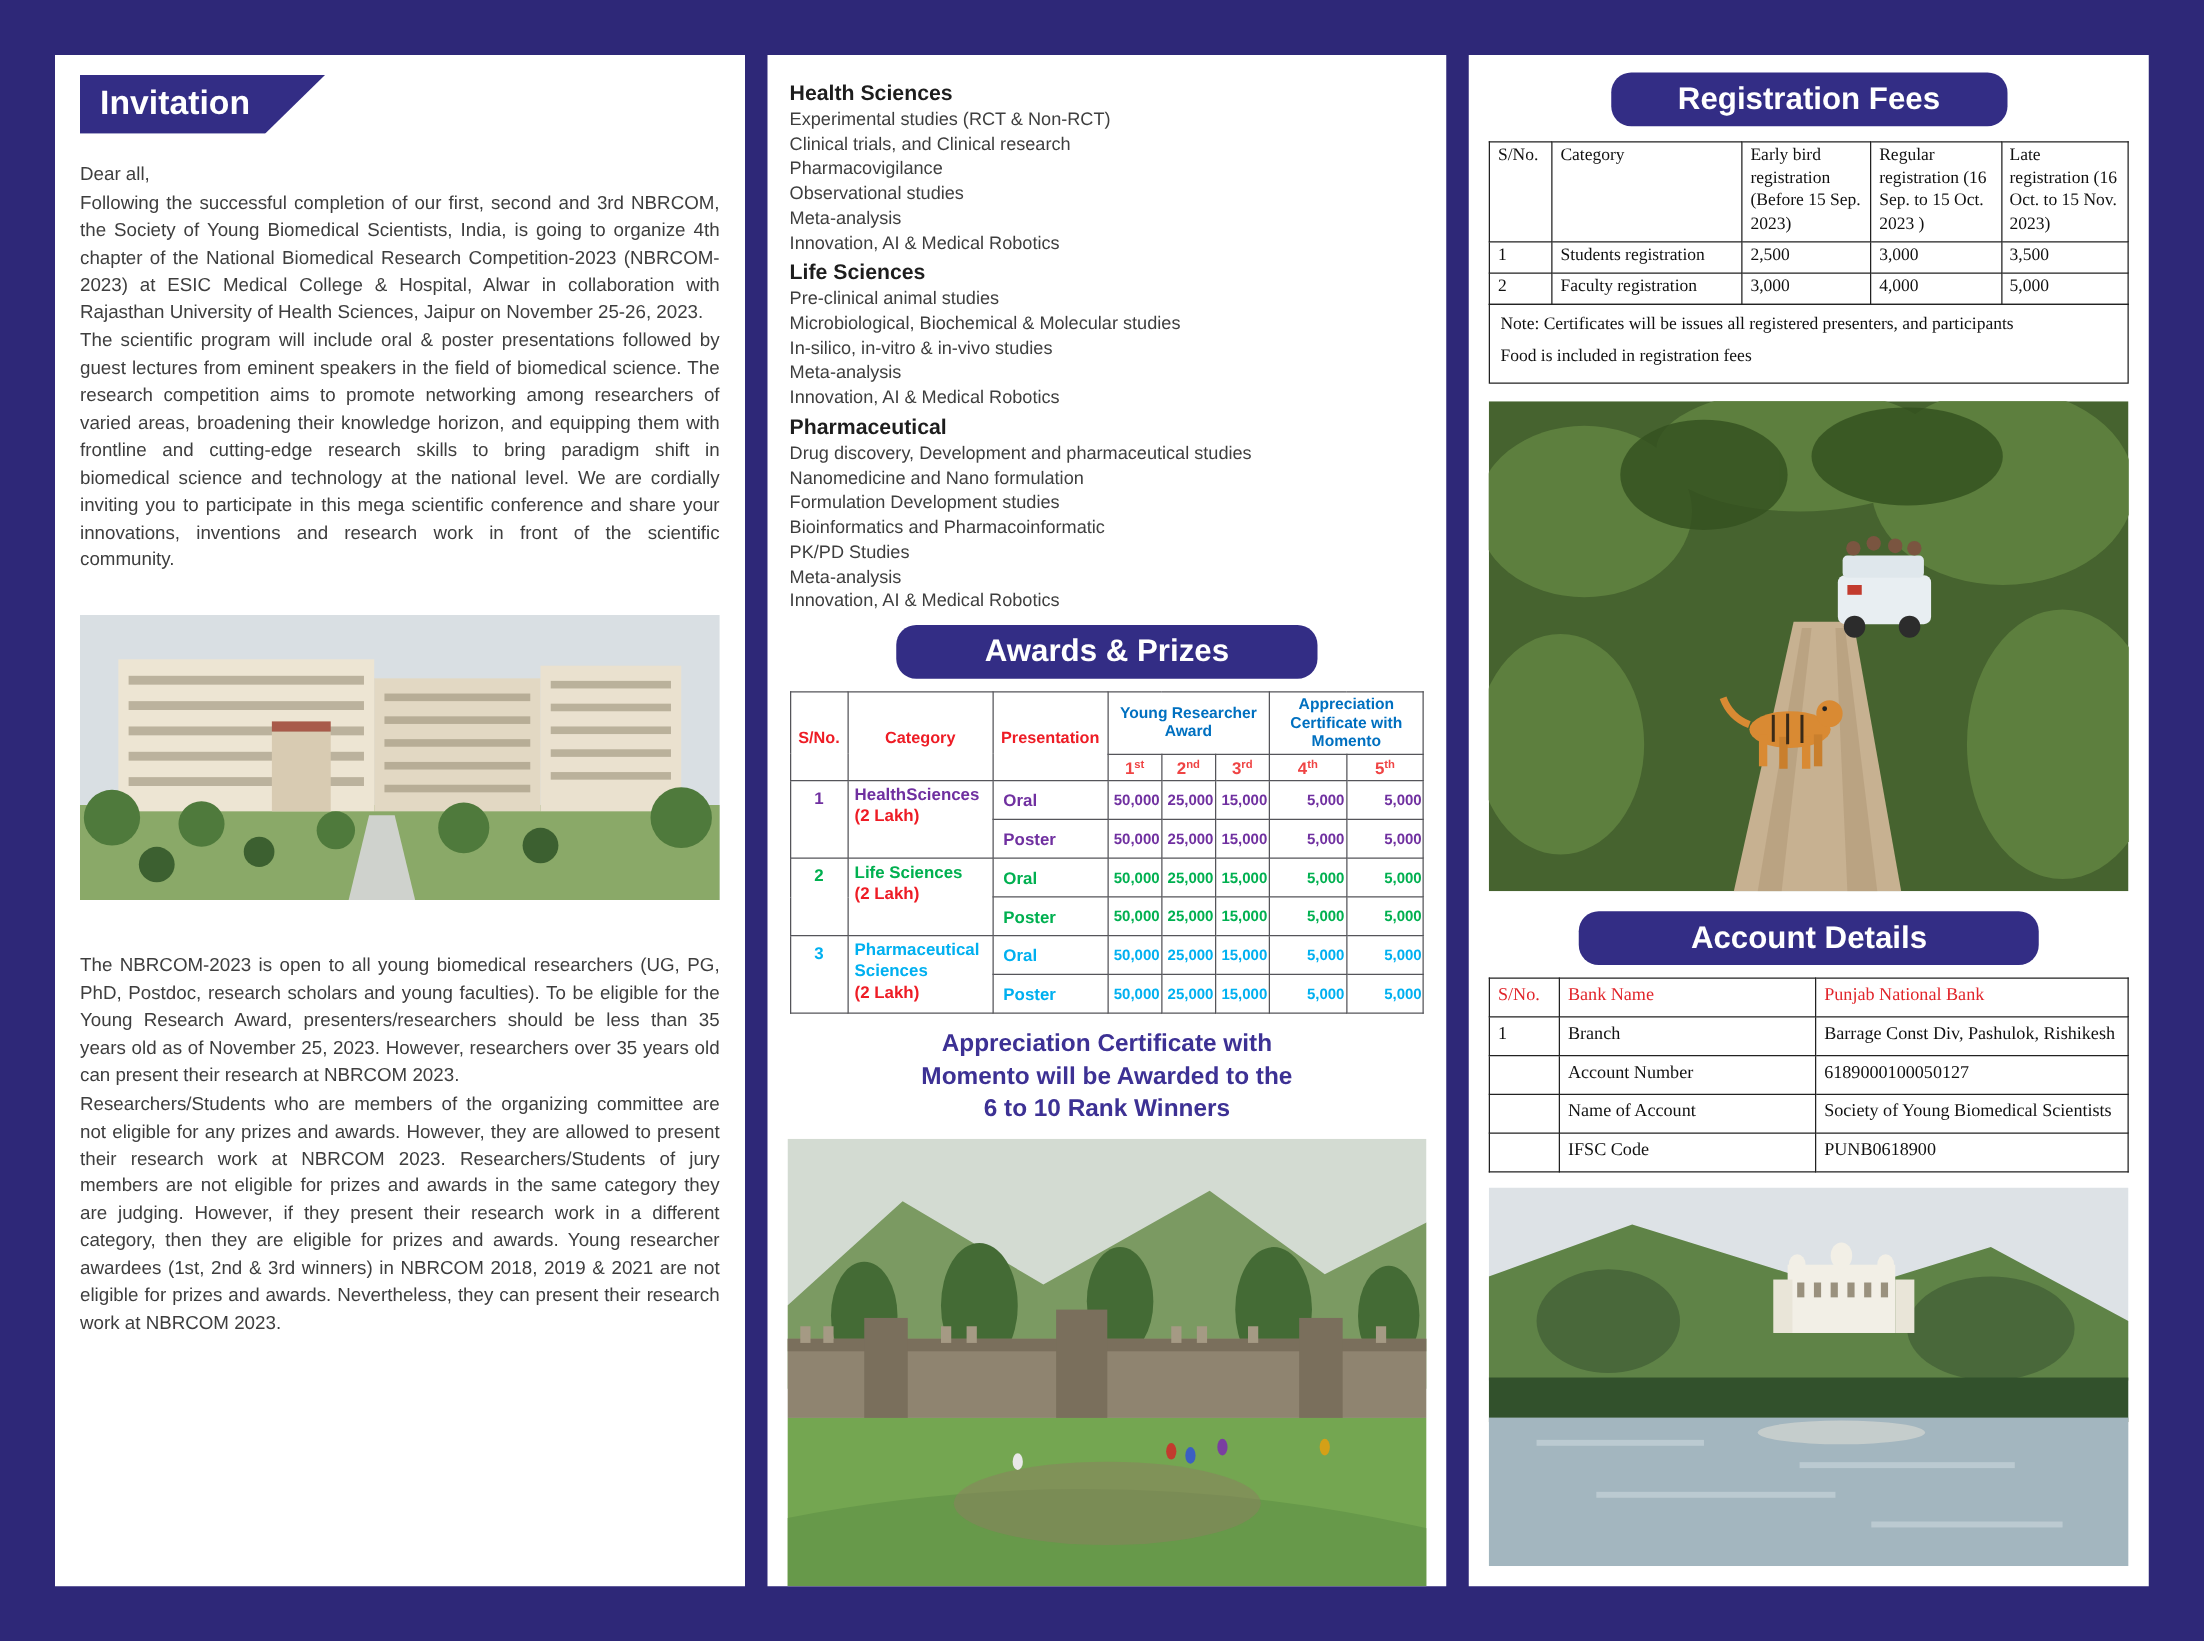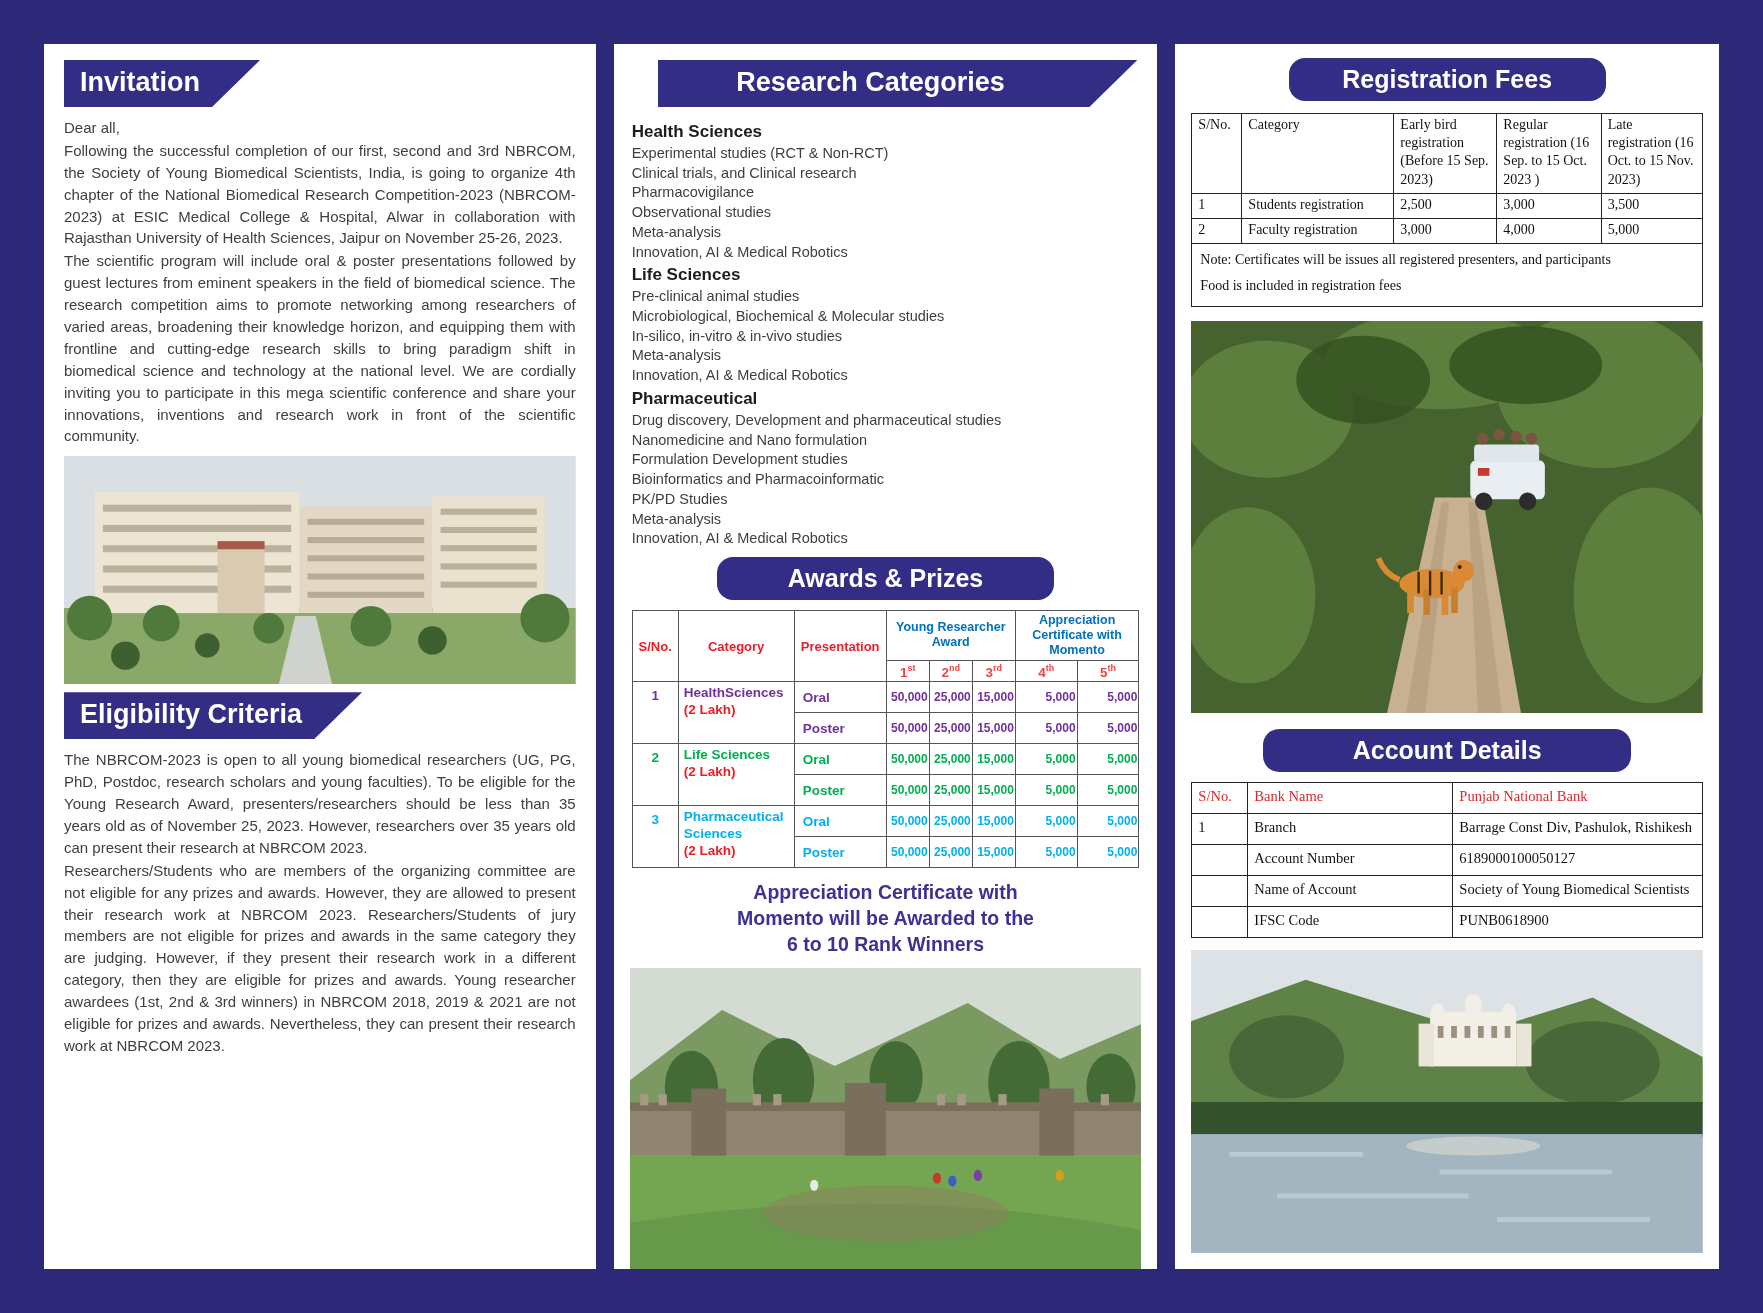--- a/index.html
+++ b/index.html
@@ -1,20 +1,20 @@
 <!DOCTYPE html>
 <html><head>
 <meta charset="utf-8">
 <style>
   * { margin:0; padding:0; box-sizing:border-box; }
   html,body { width:1763px; height:1313px; }
   body { background:#2e2878; font-family:"Liberation Sans", sans-serif; position:relative; }
   .frame { position:absolute; inset:0; padding:44px; display:flex; gap:18px; }
   .panel { background:#ffffff; flex:1 1 0; display:flex; flex-direction:column; overflow:hidden; }
-  .panel.left  { padding:16px 20px 18px; }
+  .panel.left  { padding:16px 20px 18px;gap:12px; }
   .panel.mid   { padding:12px 16px 0; }
   .panel.right { padding:14px 16px 16px; }
 
   .flag-banner { background:#332d85; color:#fff; font-weight:bold; font-size:27px;
     padding:7px 60px 9px 16px; clip-path:polygon(0 0,100% 0,calc(100% - 48px) 100%,0 100%);
     align-self:flex-start; }
   .flag-banner.wide { align-self:stretch; text-align:center; margin:4px 4px 6px 28px; padding-right:70px; }
   .pill-banner { background:#332d85; color:#fff; font-weight:bold; font-size:25px;
     text-align:center; border-radius:16px; padding:7px 10px; }
 
@@ -110,29 +110,27 @@
         </g>
         <polygon points="210,225 262,225 246,158 226,158" fill="#cfd2cd"></polygon>
         <g fill="#3c6030">
           <circle cx="360" cy="182" r="14"></circle>
             <circle cx="140" cy="187" r="12"></circle>
             <circle cx="60" cy="197" r="14"></circle>
         </g>
       </svg>
     </div>
     <div class="spacer-sm"></div>
-    <div class="flag-banner">Eligibility Criteria</div>
     <div class="body-text">
       <p>The NBRCOM-2023 is open to all young biomedical researchers (UG, PG, PhD, Postdoc, research scholars and young faculties). To be eligible for the Young Research Award, presenters/researchers should be less than 35 years old as of November 25, 2023. However, researchers over 35 years old can present their research at NBRCOM 2023.</p>
       <p>Researchers/Students who are members of the organizing committee are not eligible for any prizes and awards. However, they are allowed to present their research work at NBRCOM 2023. Researchers/Students of jury members are not eligible for prizes and awards in the same category they are judging. However, if they present their research work in a different category, then they are eligible for prizes and awards. Young researcher awardees (1st, 2nd &amp; 3rd winners) in NBRCOM 2018, 2019 &amp; 2021 are not eligible for prizes and awards. Nevertheless, they can present their research work at NBRCOM 2023.</p>
     </div>
   </div>
 
   <div class="panel mid">
-    <div class="flag-banner wide">Research Categories</div>
 
     <div class="cat-block">
       <div>
         <div class="cat-heading">Health Sciences</div>
         <div class="cat-item">Experimental studies (RCT &amp; Non-RCT)</div>
         <div class="cat-item">Clinical trials, and Clinical research</div>
         <div class="cat-item">Pharmacovigilance</div>
         <div class="cat-item">Observational studies</div>
         <div class="cat-item">Meta-analysis</div>
         <div class="cat-item">Innovation, AI &amp; Medical Robotics</div>

